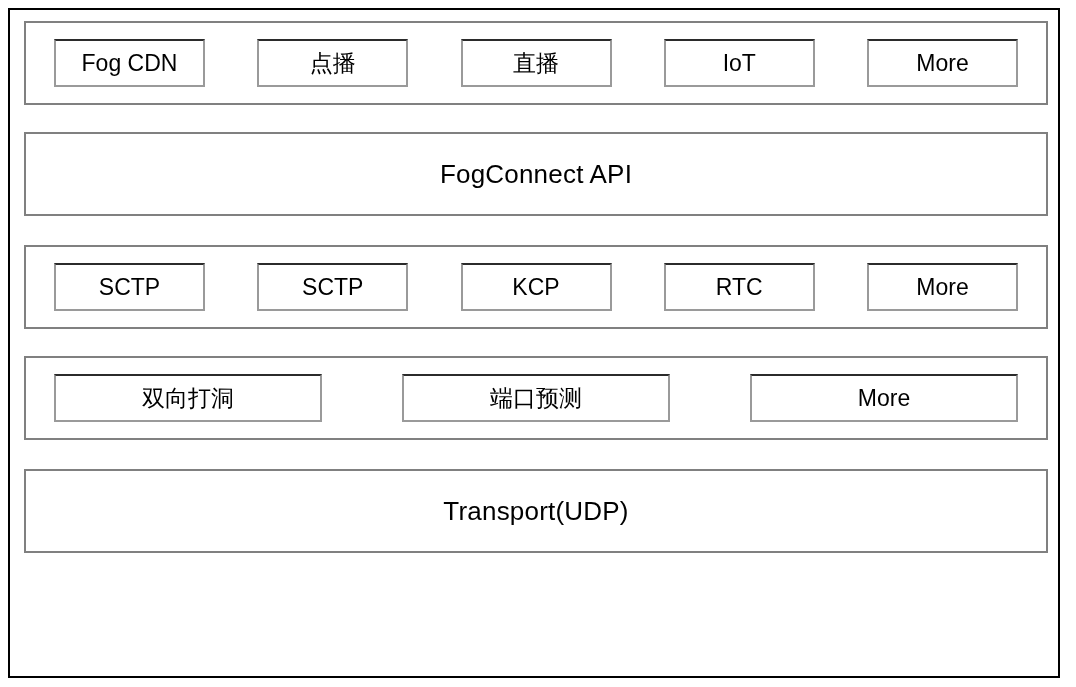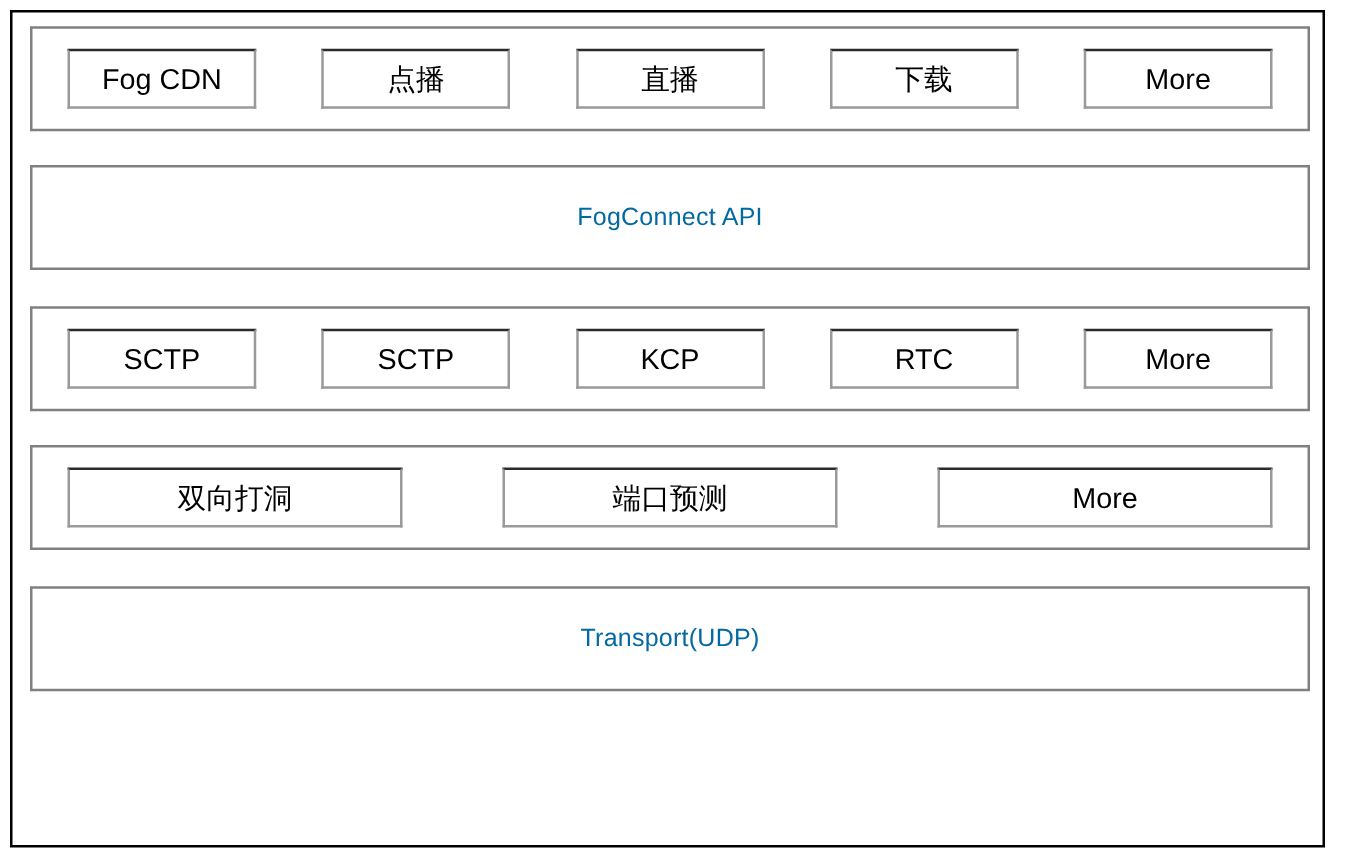--- a/index.html
+++ b/index.html
@@ -59,24 +59,24 @@
     box-sizing: border-box;
     border: 2px solid #808080;
     background: #ffffff;
     height: 84px;
     display: flex;
     align-items: center;
     justify-content: center;
   }
 
   .layer-plain .layer-title {
-    font-size: 20px;
+    font-size: 26px;
     line-height: 1;
     letter-spacing: 0.2px;
-    color: #0369a1;
+    color: #000000;
     white-space: nowrap;
   }
 
   
   .cell {
     box-sizing: border-box;
     border-top: 2px solid #2b2b2b;
     border-left: 2px solid #9a9a9a;
     border-right: 2px solid #9a9a9a;
     border-bottom: 2px solid #9a9a9a;
@@ -115,21 +115,21 @@
       <div class="cell">
         <span class="cell-label">Fog CDN</span>
       </div>
       <div class="cell">
         <span class="cell-label">点播</span>
       </div>
       <div class="cell">
         <span class="cell-label">直播</span>
       </div>
       <div class="cell">
-        <span class="cell-label">下载</span>
+        <span class="cell-label">IoT</span>
       </div>
       <div class="cell">
         <span class="cell-label">More</span>
       </div>
     </div>
 
     <div class="gap-md"></div>
 
     <div class="layer-plain">
       <span class="layer-title">FogConnect API</span>

